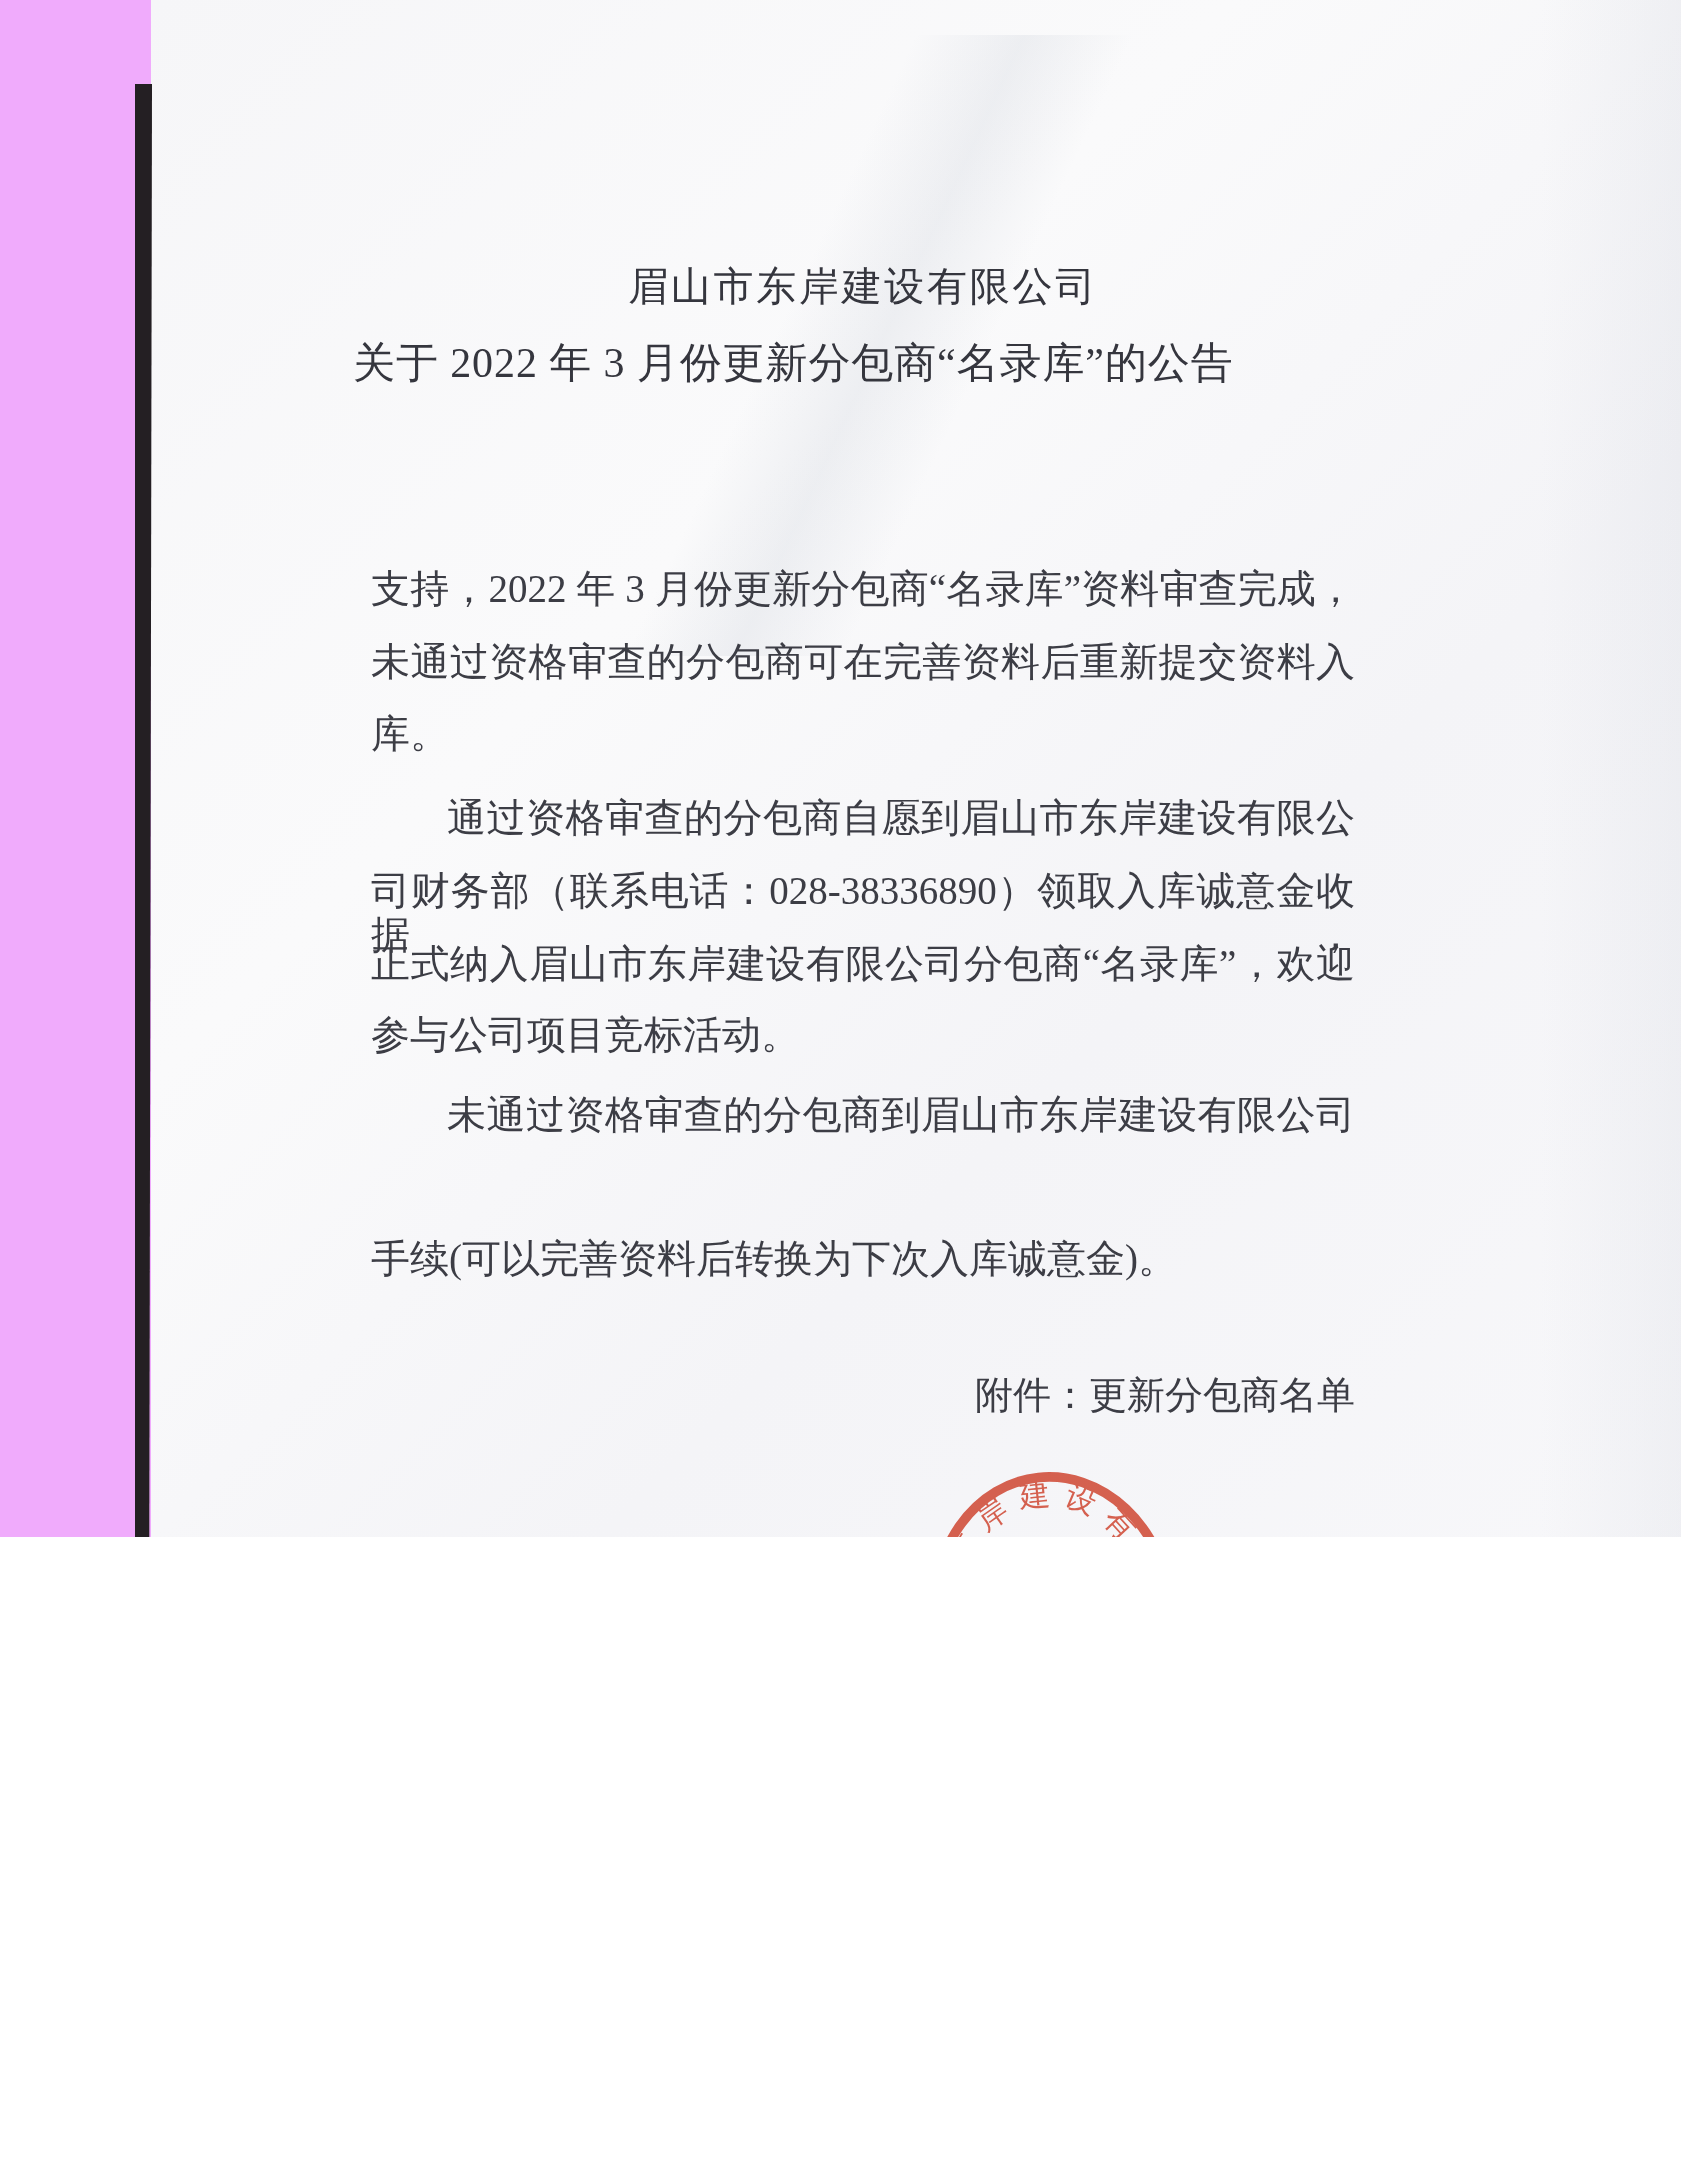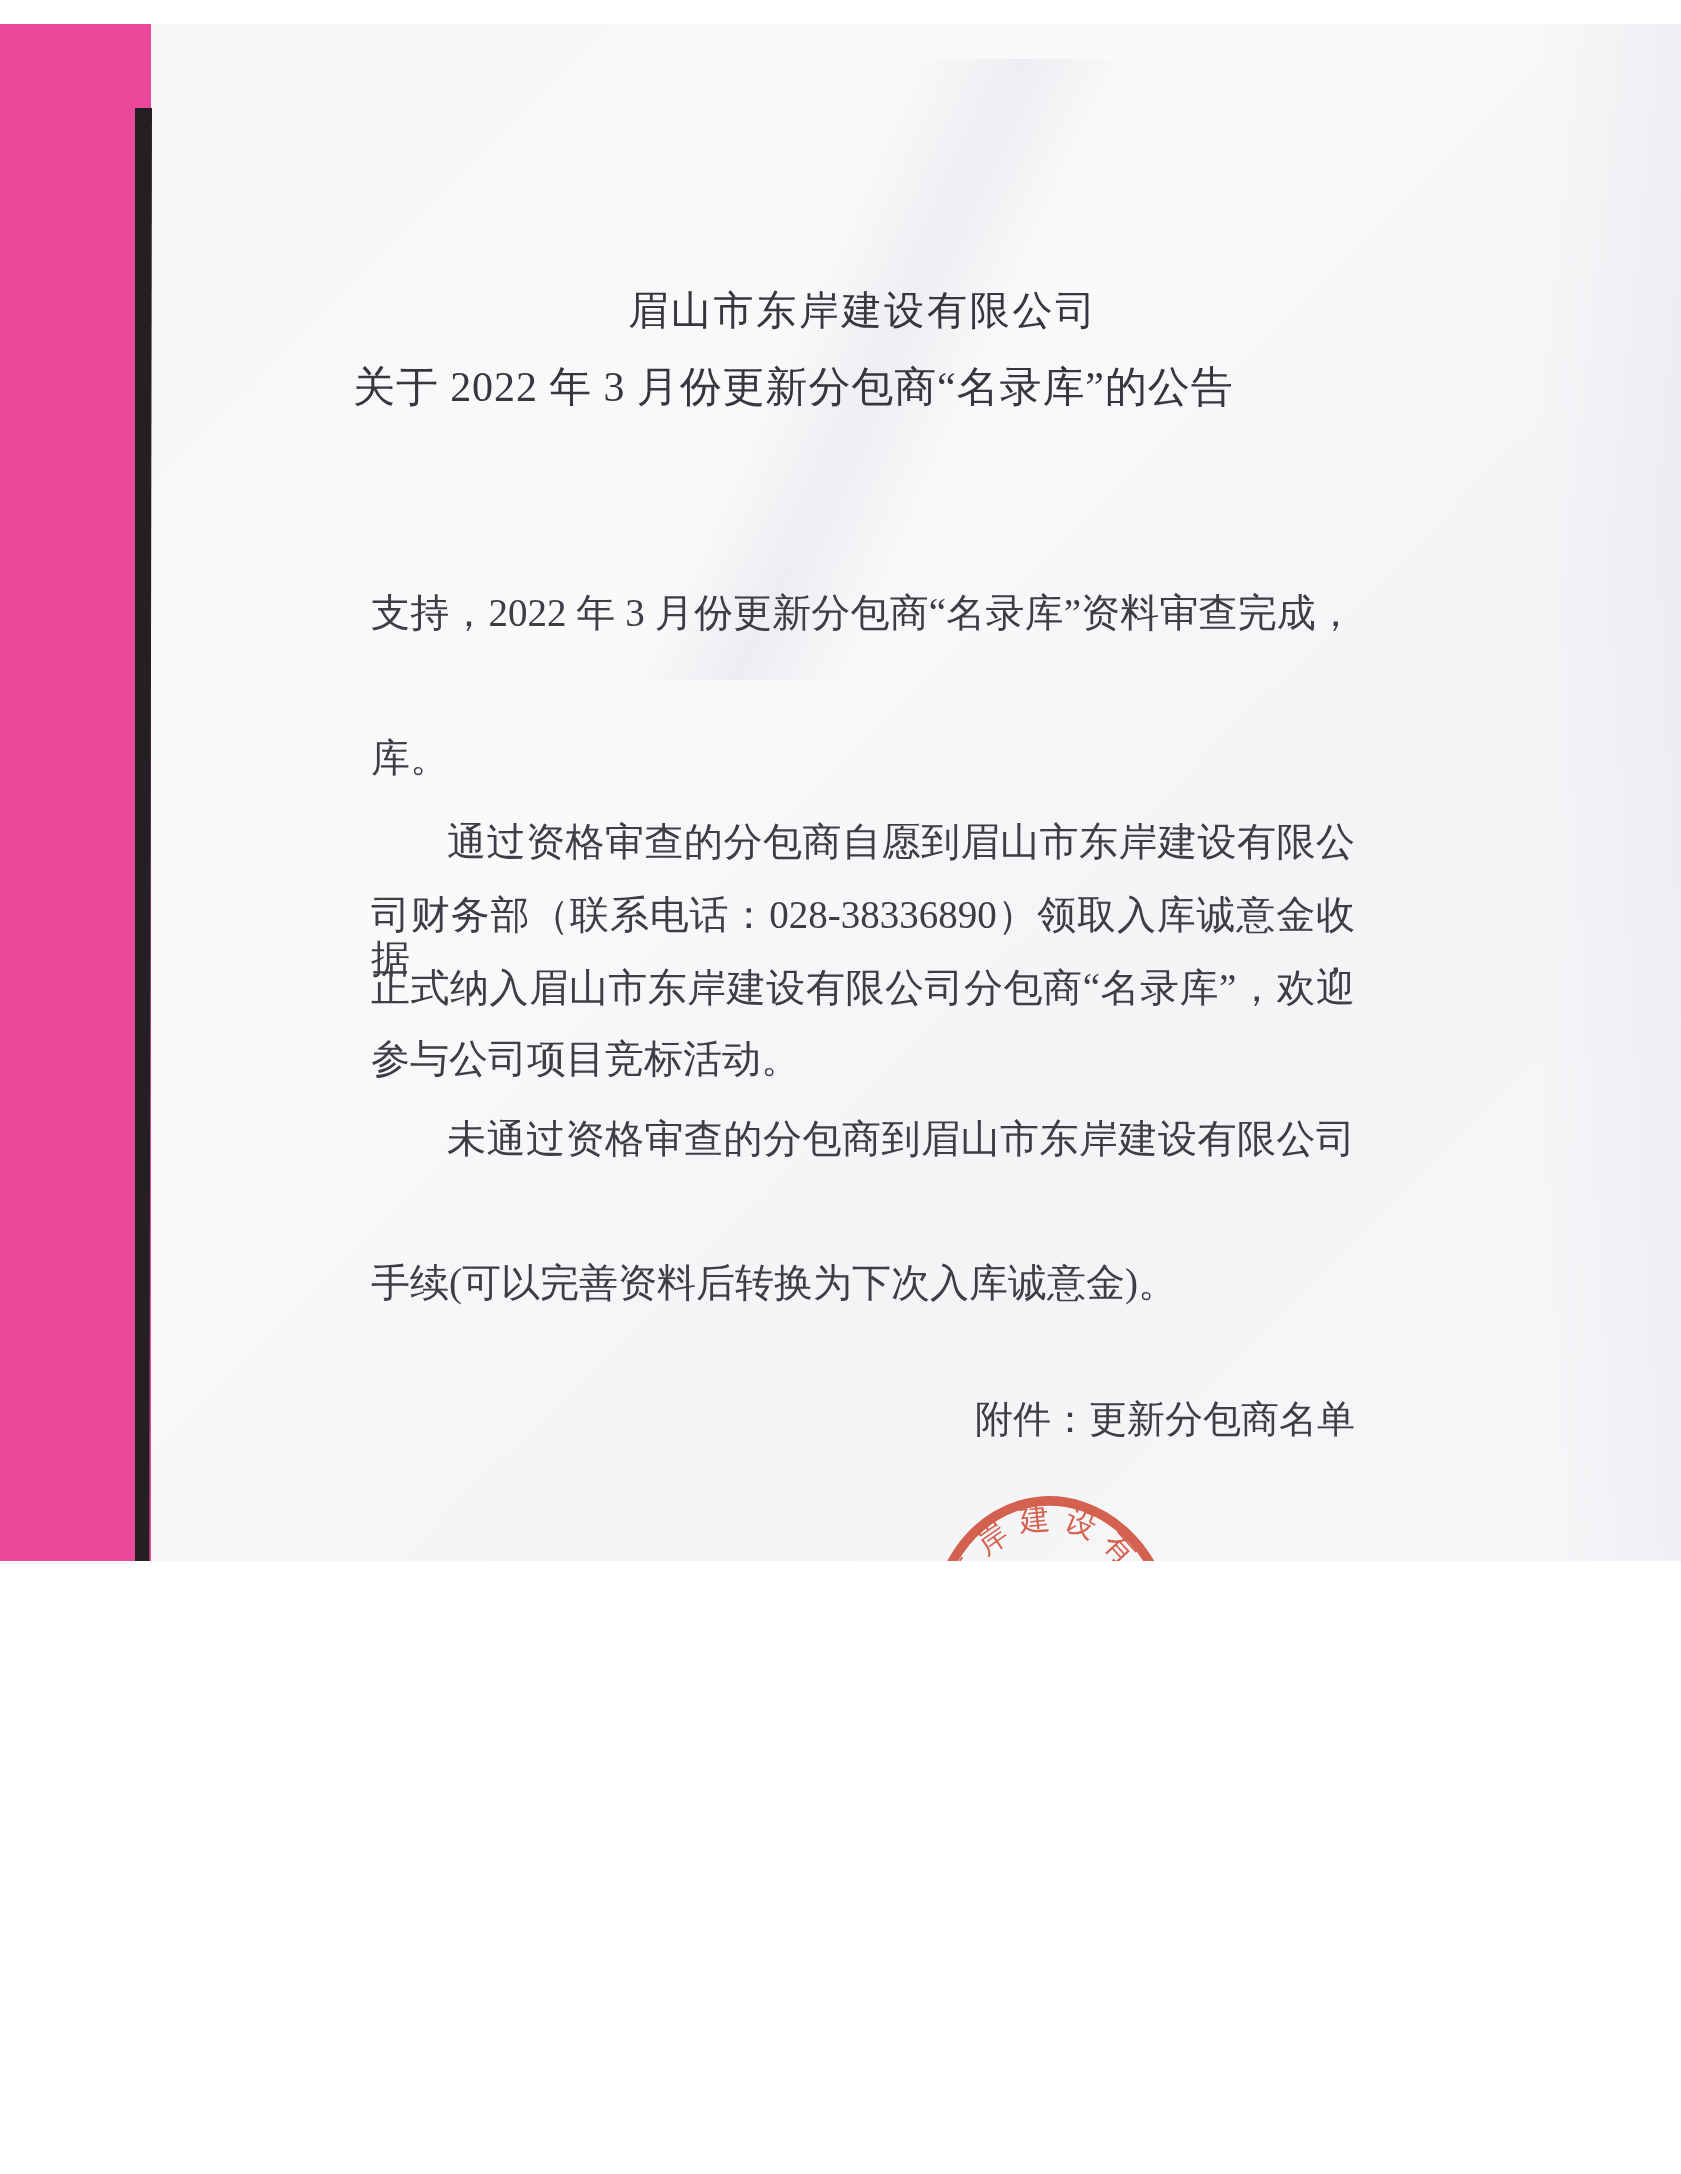--- a/index.html
+++ b/index.html
@@ -1,22 +1,21 @@
 <!DOCTYPE html>
 <html style="font-size:14px"><head>
 <meta charset="utf-8">
 <style>
   html,body{margin:0;padding:0;background:#ffffff;}
   .canvas{
     position:relative;
     width:1681px;height:1537px;
-    background:#ec4899;
+    background:#f0abfc;
     overflow:hidden;
     font-family:"Liberation Serif","DejaVu Serif",serif;
-    margin-top:24px;
   }
   
   .paper{
     position:absolute;left:151px;top:0;width:1530px;height:2084px;
     background:linear-gradient(135deg,#f6f6f8 0%,#fafafb 30%,#f4f4f7 55%,#f9f9fb 100%);
   }
   .crease-a{
     position:absolute;left:151px;top:35px;width:1530px;height:621px;
     background:linear-gradient(115deg,transparent 42%,rgba(185,192,204,0.20) 48%,transparent 54%);
     pointer-events:none;
@@ -96,20 +95,21 @@
   <div class="crease-a"></div>
   <div class="crease-b"></div>
   <div class="crease-c"></div>
   <div class="edge-left"></div>
   <div class="edge-bottom"></div>
 
   <div class="tx title1">眉山市东岸建设有限公司</div>
   <div class="tx title2">关于 2022 年 3 月份更新分包商“名录库”的公告</div>
 
   <div class="tx bline" style="top:567px">支持，2022 年 3 月份更新分包商“名录库”资料审查完成，</div>
+  <div class="tx bline" style="top:640px">未通过资格审查的分包商可在完善资料后重新提交资料入</div>
   <div class="tx bline last" style="top:712px">库。</div>
 
   <div class="tx bline ind" style="top:796px">通过资格审查的分包商自愿到眉山市东岸建设有限公</div>
   <div class="tx bline" style="top:869px">司财务部（联系电话：028-38336890）领取入库诚意金收据，</div>
   <div class="tx bline" style="top:942px">正式纳入眉山市东岸建设有限公司分包商“名录库”，欢迎</div>
   <div class="tx bline last" style="top:1013px">参与公司项目竞标活动。</div>
 
   <div class="tx bline ind" style="top:1093px">未通过资格审查的分包商到眉山市东岸建设有限公司</div>
   <div class="tx bline last" style="top:1237px">手续(可以完善资料后转换为下次入库诚意金)。</div>
 

